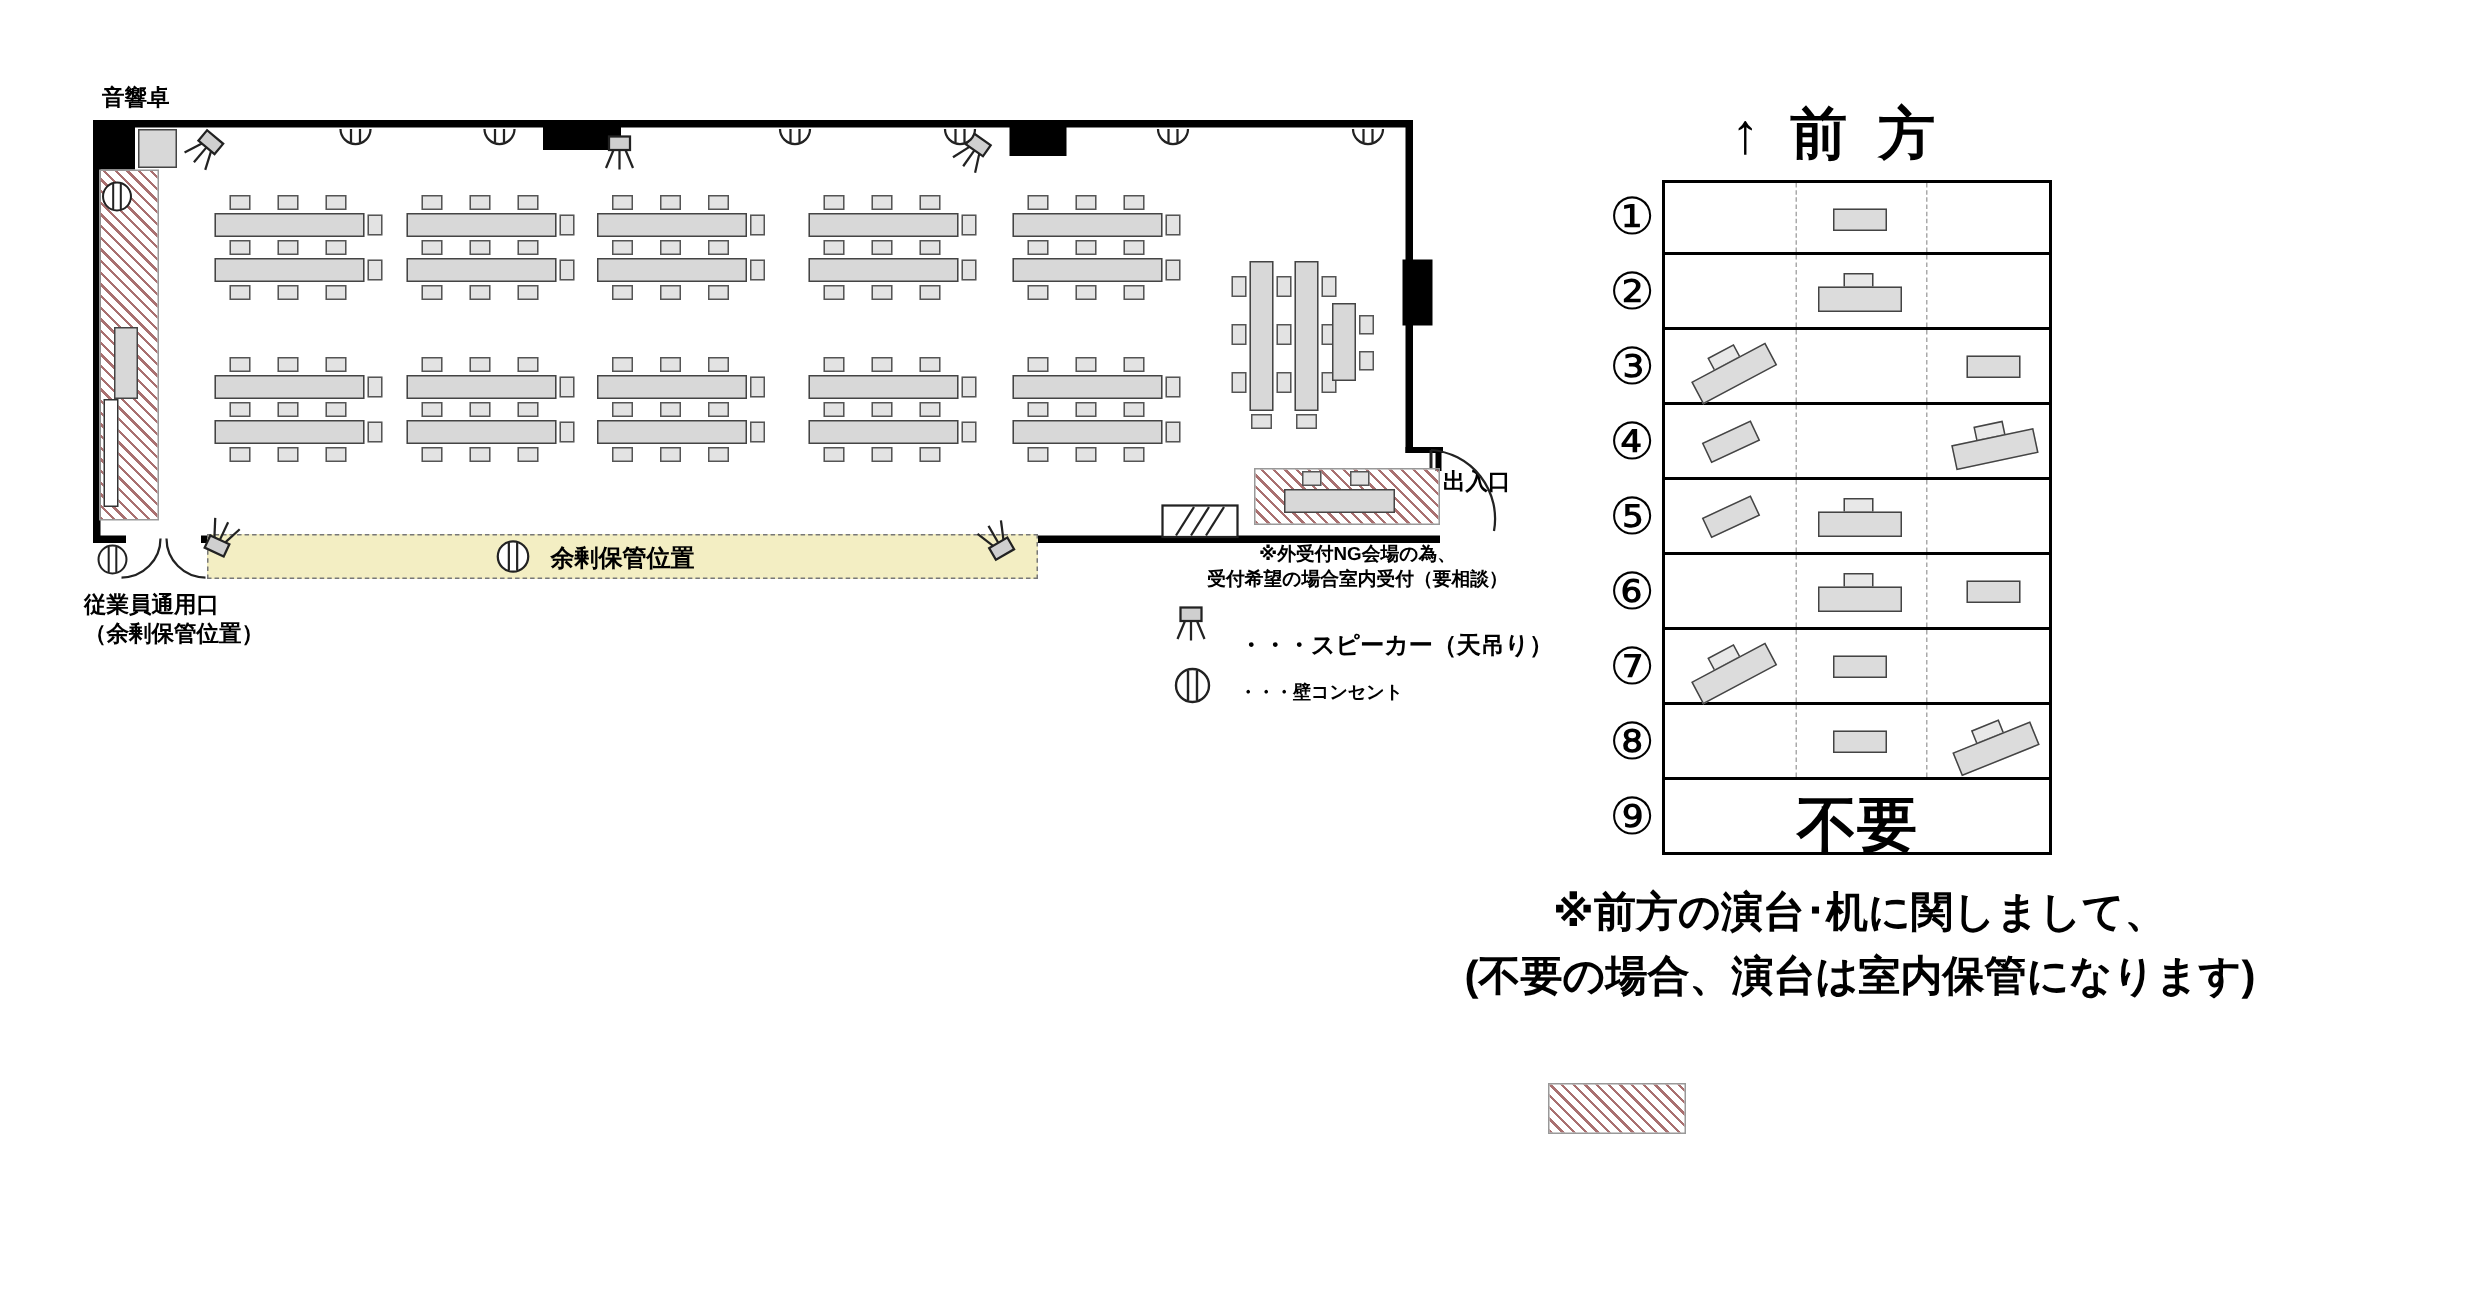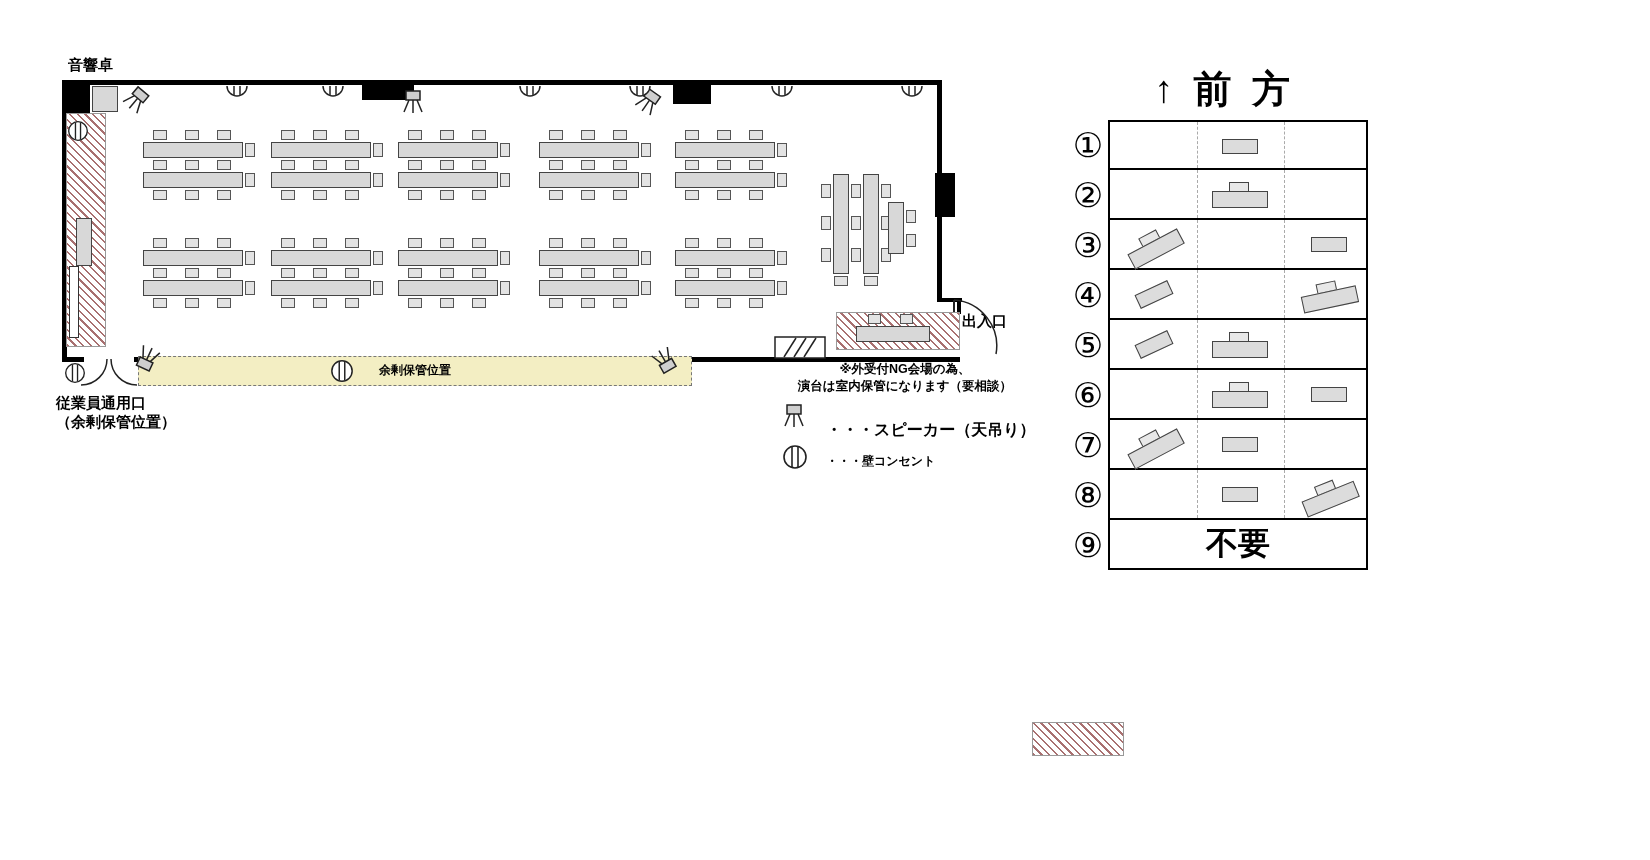--- a/index.html
+++ b/index.html
@@ -21,21 +21,21 @@
   #opt-table{position:absolute;}
   .opt-row{display:flex;height:50px;}
   .opt-num{width:40px;font-size:34px;line-height:50px;text-align:center;font-weight:400;}
   .opt-cell{position:relative;width:260px;height:50px;border:2px solid #000;border-top:none;background:#fff;}
   .opt-cell.first{border-top:2px solid #000;}
   .vdash{position:absolute;top:0;bottom:0;width:0;border-left:1.5px dashed #aaa;}
   .desk{position:absolute;width:36px;height:15px;background:#dcdcdc;border:1px solid #444;}
   .podium{position:absolute;width:56px;height:26px;}
   .lectern{position:absolute;left:17px;top:0;width:20px;height:10px;background:#e8e8e8;border:1px solid #444;}
   .pbase{position:absolute;left:0;top:9px;width:56px;height:17px;background:#dcdcdc;border:1px solid #444;}
-  .opt-text{position:absolute;left:0;right:0;top:2px;text-align:center;font-size:32px;font-weight:700;}
+  .opt-text{position:absolute;left:0;right:0;top:2px;text-align:center;font-size:40px;font-weight:700;}
   .notes div{font-size:28px;font-weight:700;line-height:43px;}
 </style>
 </head>
 <body>
 
 <div class="canvas">
 
   <div id="floorplan" class="abs" style="left:0;top:0;width:1010;height:500;">
     <div id="gen-walls">
         <div class="wall" style="left: 62px; top: 80px; width: 880px; height: 5px;"></div>
@@ -226,25 +226,25 @@
     <div class="lbl" style="left:68px;top:56px;font-size:15px;">音響卓</div>
 
     <div class="lbl" style="left:56px;top:394px;font-size:15px;">
       <div>従業員通用口</div>
       <div>（余剰保管位置）</div>
     </div>
 
     <div class="lbl" style="left:962px;top:312px;font-size:15px;">出入口</div>
 
     <div class="strip" style="left:138px;top:356px;width:554px;height:30px;"></div>
-    <div class="lbl" style="left:138px;top:362px;width:554px;text-align:center;font-size:12px;">余剰保管位置</div>
+    <div class="lbl" style="left:138px;top:362px;width:554px;text-align:center;font-size:16px;">余剰保管位置</div>
 
     <div class="lbl" style="left:745px;top:361px;width:320px;text-align:center;font-size:12.5px;line-height:17px;">
       <div>※外受付NG会場の為、</div>
-      <div>演台は室内保管になります（要相談）</div>
+      <div>受付希望の場合室内受付（要相談）</div>
     </div>
 
     <div class="lbl" style="left:826px;top:420px;font-size:16px;">・・・スピーカー（天吊り）</div>
     <div class="lbl" style="left:826px;top:453px;font-size:12px;">・・・壁コンセント</div>
 
     <div id="gen-icons">
         <div class="table" style="left: 92px; top: 86px; width: 26px; height: 26px;"></div>
         <div class="table" style="left: 856px; top: 326px; width: 74px; height: 16px;"></div>
         <div class="chair" style="left: 868px; top: 314px; width: 13px; height: 10px;"></div>
         <div class="chair" style="left: 900px; top: 314px; width: 13px; height: 10px;"></div>
@@ -447,20 +447,22 @@
         </div>
         <div class="opt-row">
           <div class="opt-num">⑨</div>
           <div class="opt-cell">
             <div class="opt-text">不要</div>
           </div>
         </div>
       </div>
 
     <div class="lbl notes" style="left:900px;top:586px;width:680px;text-align:center;">
+      <div>※前方の演台･机に関しまして、</div>
+      <div>(不要の場合、演台は室内保管になります)</div>
     </div>
 
     <div class="abs" style="left:1032px;top:722px;display:flex;align-items:center;gap:8px;">
       <div class="hatch" style="position:static;width:92px;height:34px;"></div>
     </div>
   </div>
 
 </div>
 
 </body></html>

